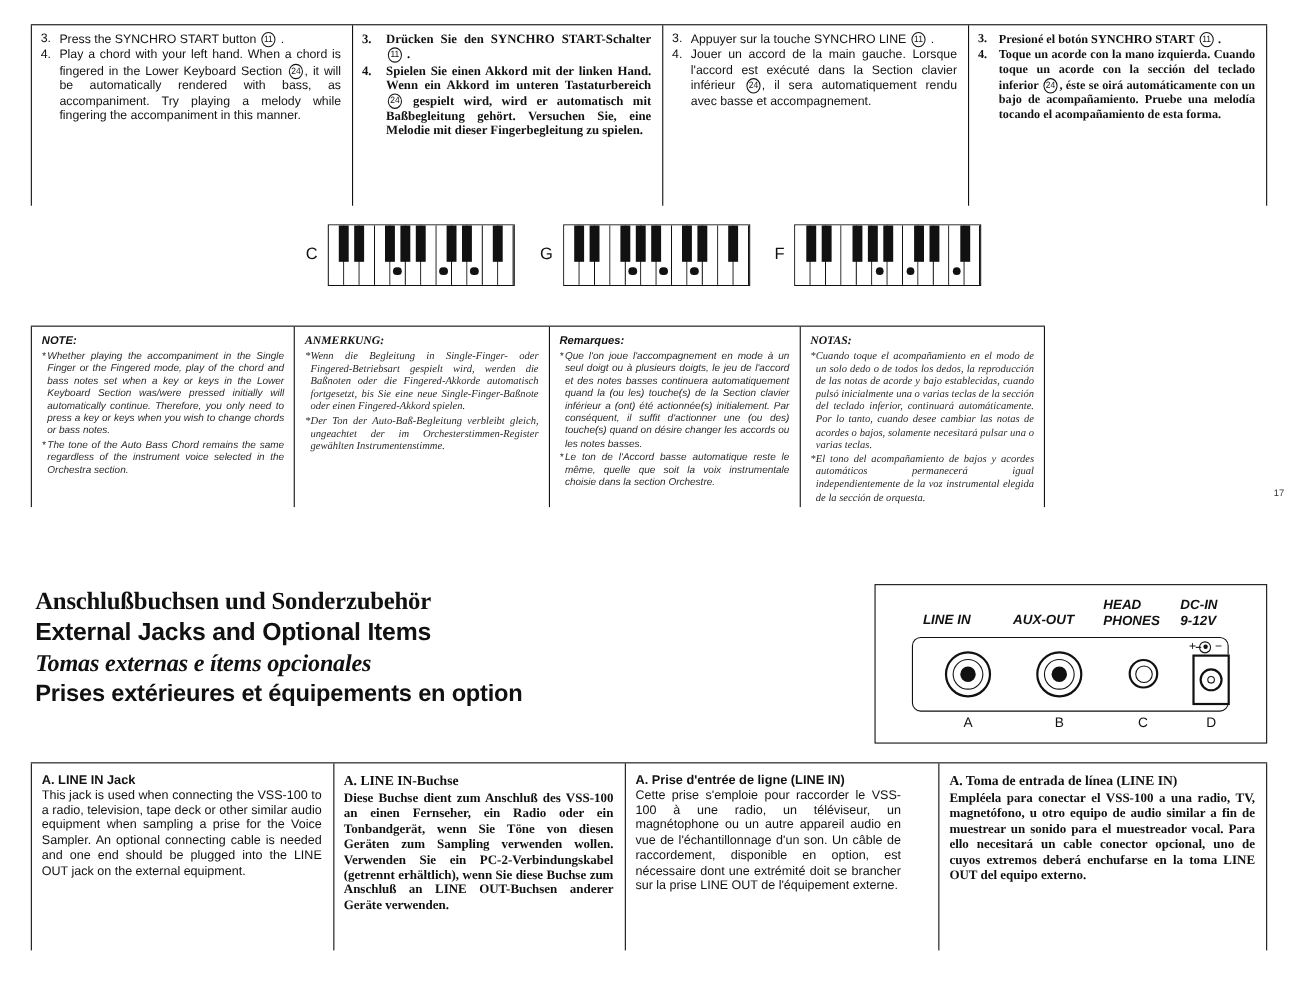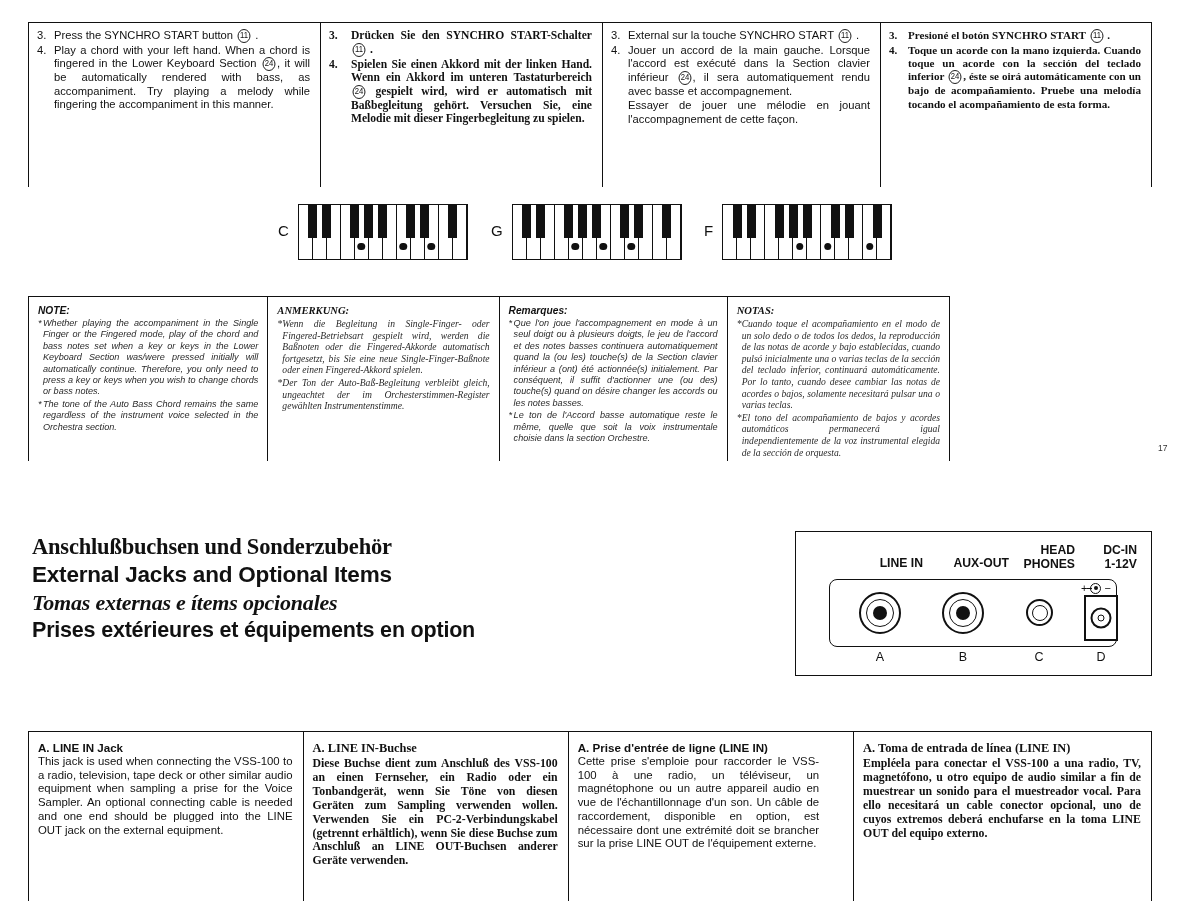--- a/index.html
+++ b/index.html
@@ -280,23 +280,24 @@
     height: 68px;
     border: 1.4px solid #111;
     border-radius: 8px;
     box-sizing: border-box;
   }
   .jack-label {
     position: absolute;
     font-family: "Liberation Sans", sans-serif;
     font-weight: bold;
     font-size: 12.2px;
-    text-align: right;
+    text-align: left;
     line-height: 13.5px;
     white-space: pre-line;
+    font-style: italic;
   }
   .jack-letter {
     position: absolute;
     font-family: "Liberation Sans", sans-serif;
     font-size: 12.5px;
     text-align: center;
     width: 20px;
   }
   .jack {
     position: absolute;
@@ -394,21 +395,21 @@
     position: absolute;
     left: -4px; top: 50%;
     width: 5px; height: 1.3px;
     background: #111;
   }
 
   
   .jack-text-block {
     position: absolute;
     left: 28px;
-    top: 731px;
+    top: 693px;
     width: 1124px;
     height: 170px;
     border-top: 1.5px solid #111;
     display: flex;
   }
   .jt-col {
     position: relative;
     box-sizing: border-box;
     padding: 9px 10px 0 9px;
     border-left: 1.3px solid #111;
@@ -458,23 +459,22 @@
 
     <div class="instr-col c-de t-serif">
       <ol class="steps">
         <li><span class="num">3.</span><span>Drücken Sie den SYNCHRO START-Schalter </span><span class="circnum">11</span><span> .</span></li>
         <li><span class="num">4.</span><span>Spielen Sie einen Akkord mit der linken Hand. Wenn ein Akkord im unteren Tastaturbereich </span><span class="circnum">24</span><span> gespielt wird, wird er automatisch mit Baßbegleitung gehört. Versuchen Sie, eine Melodie mit dieser Fingerbegleitung zu spielen.</span></li>
       </ol>
     </div>
 
     <div class="instr-col c-fr t-sans">
       <ol class="steps">
-        <li><span class="num">3.</span><span>External sur la touche SYNCHRO START </span><span class="circnum">11</span><span> .</span></li>
+        <li><span class="num">3.</span><span>Appuyer sur la touche SYNCHRO LINE </span><span class="circnum">11</span><span> .</span></li>
         <li><span class="num">4.</span><span>Jouer un accord de la main gauche. Lorsque l'accord est exécuté dans la Section clavier inférieur </span><span class="circnum">24</span><span>, il sera automatiquement rendu avec basse et accompagnement.</span></li>
-        <li><span class="num"></span><span>Essayer de jouer une mélodie en jouant l'accompagnement de cette façon.</span></li>
       </ol>
     </div>
 
     <div class="instr-col c-es t-serif-es">
       <ol class="steps">
         <li><span class="num">3.</span><span>Presioné el botón SYNCHRO START </span><span class="circnum">11</span><span> .</span></li>
         <li><span class="num">4.</span><span>Toque un acorde con la mano izquierda. Cuando toque un acorde con la sección del teclado inferior </span><span class="circnum">24</span><span>, éste se oirá automáticamente con un bajo de acompañamiento. Pruebe una melodía tocando el acompañamiento de  esta forma.</span></li>
       </ol>
     </div>
   </div>
@@ -608,21 +608,21 @@
   </div>
 
   <div class="panel-wrap">
     <div class="panel-outer"></div>
 
     <div class="jack-label" style="left:44px; top:26px; width:84px;">LINE IN</div>
     <div class="jack-label" style="left:126px; top:26px; width:88px;">AUX-OUT</div>
     <div class="jack-label" style="left:208px; top:13px; width:72px;">HEAD
 PHONES</div>
     <div class="jack-label" style="left:278px; top:13px; width:64px;">DC-IN
-1-12V</div>
+9-12V</div>
 
     <div class="panel-inner"></div>
 
     <div class="jack big" style="left:64px; top:61px;"></div>
     <div class="jack big" style="left:147px; top:61px;"></div>
     <div class="jack small" style="left:231px; top:68px;"></div>
 
     <div class="polarity" style="left:286px; top:51px;">
       <span>+</span>
       <span class="sym"></span>

